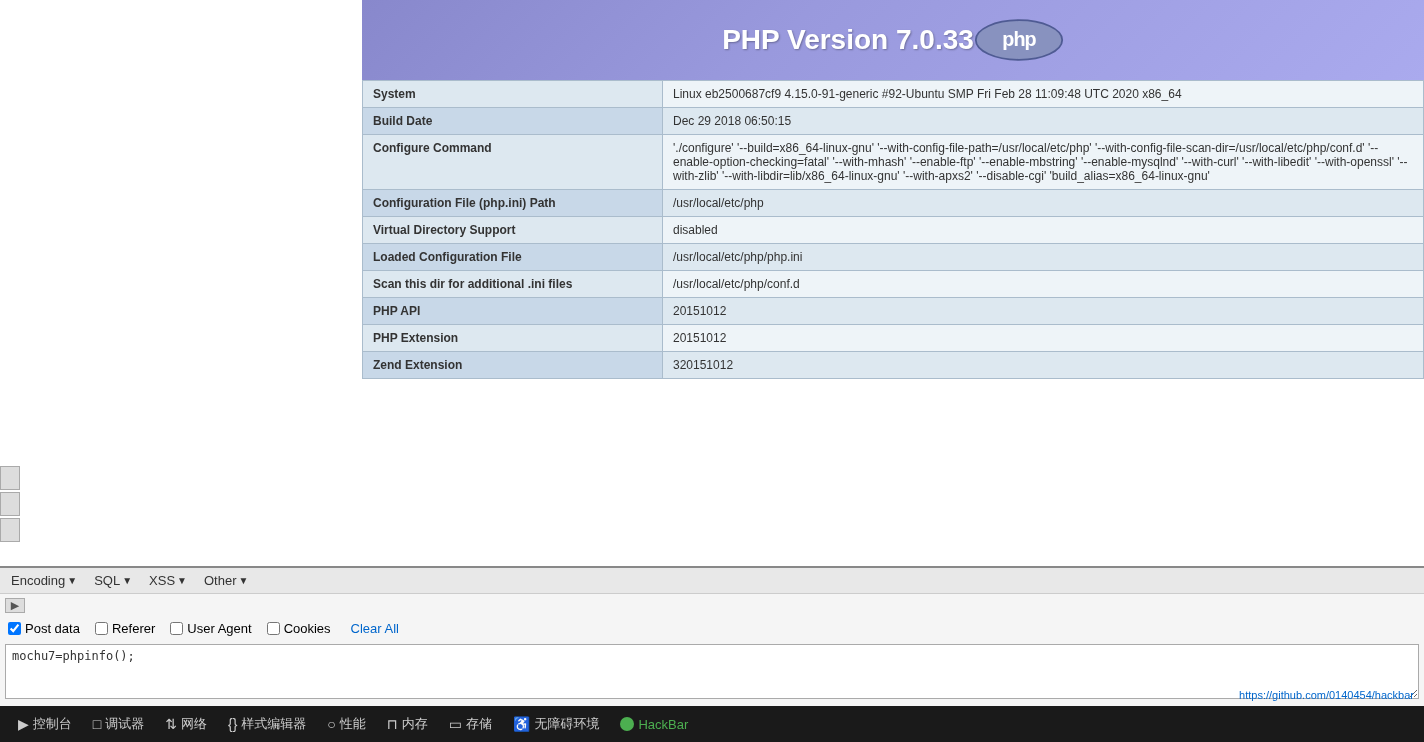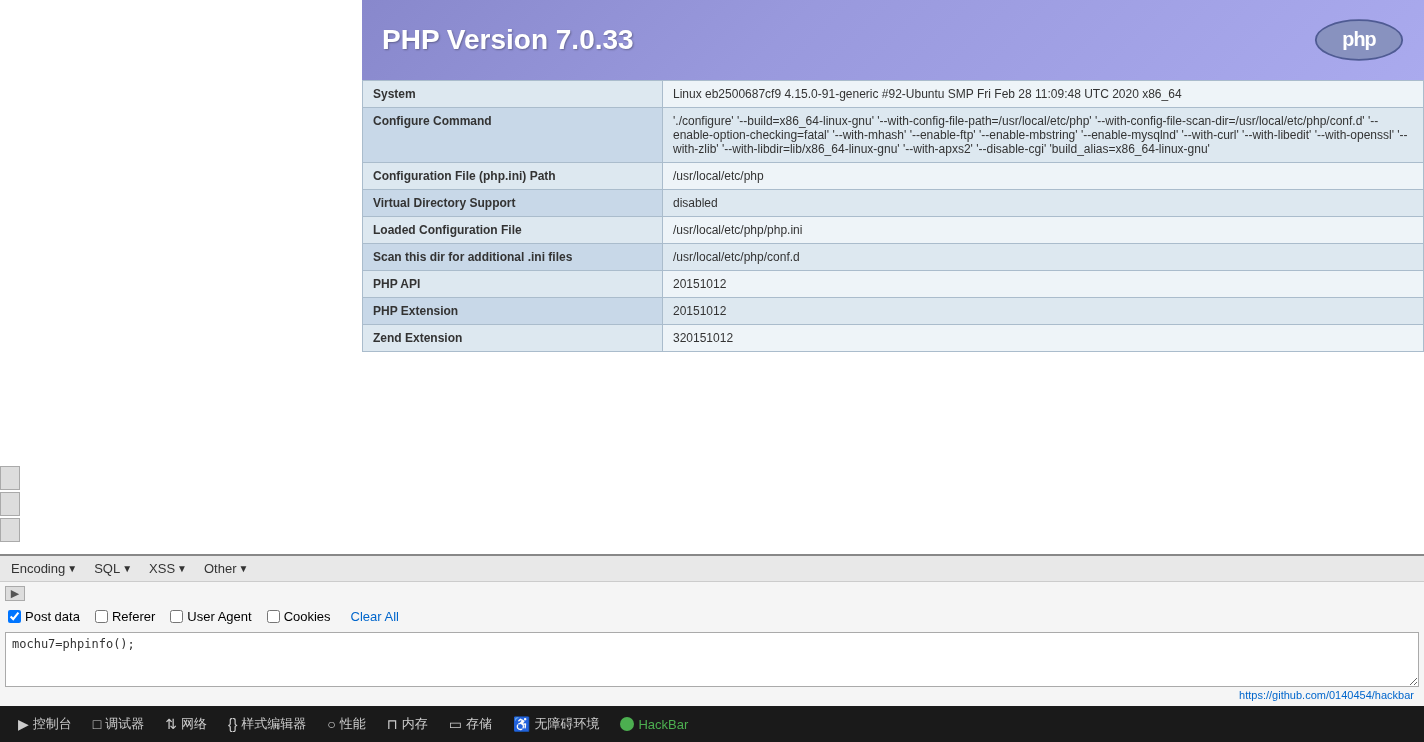--- a/index.html
+++ b/index.html
@@ -8,21 +8,21 @@
     
     .phpinfo-container {
       margin-left: 362px;
       background: #fff;
     }
 
     .php-header {
       background: linear-gradient(135deg, #8888cc 0%, #9999dd 40%, #aaaaee 100%);
       padding: 15px 20px;
       display: flex;
-      justify-content: space-between;
+      justify-content: center;
       align-items: center;
       min-height: 80px;
     }
 
     .php-title {
       color: #fff;
       font-size: 28px;
       font-weight: bold;
       text-shadow: 1px 1px 2px rgba(0,0,0,0.3);
     }
@@ -263,20 +263,24 @@
       <ellipse cx="50" cy="25" rx="48" ry="22" fill="#8892bf" stroke="#4f5b93" stroke-width="2"></ellipse>
       <text x="50" y="32" text-anchor="middle" font-family="Arial" font-weight="900" font-size="22" fill="white" letter-spacing="-1">php</text>
     </svg>
   </div>
 
   <table class="php-table">
     <tbody id="phpinfo-tbody">
     <tr>
           <td>System</td>
           <td>Linux eb2500687cf9 4.15.0-91-generic #92-Ubuntu SMP Fri Feb 28 11:09:48 UTC 2020 x86_64</td>
+        </tr>
+        <tr>
+          <td>Build Date</td>
+          <td>Dec 29 2018 06:50:15</td>
         </tr>
         <tr>
           <td>Configure Command</td>
           <td>'./configure' '--build=x86_64-linux-gnu' '--with-config-file-path=/usr/local/etc/php' '--with-config-file-scan-dir=/usr/local/etc/php/conf.d' '--enable-option-checking=fatal' '--with-mhash' '--enable-ftp' '--enable-mbstring' '--enable-mysqlnd' '--with-curl' '--with-libedit' '--with-openssl' '--with-zlib' '--with-libdir=lib/x86_64-linux-gnu' '--with-apxs2' '--disable-cgi' 'build_alias=x86_64-linux-gnu'</td>
         </tr>
         <tr>
           <td>Configuration File (php.ini) Path</td>
           <td>/usr/local/etc/php</td>
         </tr>
         <tr>
@@ -384,21 +388,21 @@
       <input type="checkbox" style="">
       <span>User Agent</span>
     </label>
     <label class="hackbar-checkbox-item">
       <input type="checkbox" style="">
       <span>Cookies</span>
     </label>
     <a class="hackbar-clear-all">Clear All</a>
   </div>
 
-  <div class="hackbar-post-area" style="position:relative; padding-bottom: 16px;">
+  <div class="hackbar-post-area" style="position:relative; padding-bottom: 4px;">
     <textarea class="hackbar-post-input" style="">mochu7=phpinfo();</textarea>
     <a class="hackbar-bottom-link">https://github.com/0140454/hackbar</a>
   </div>
 </div>
 
 <div class="left-side-btns">
   <div class="side-btn"></div>
   <div class="side-btn"></div>
   <div class="side-btn"></div>
 </div>

